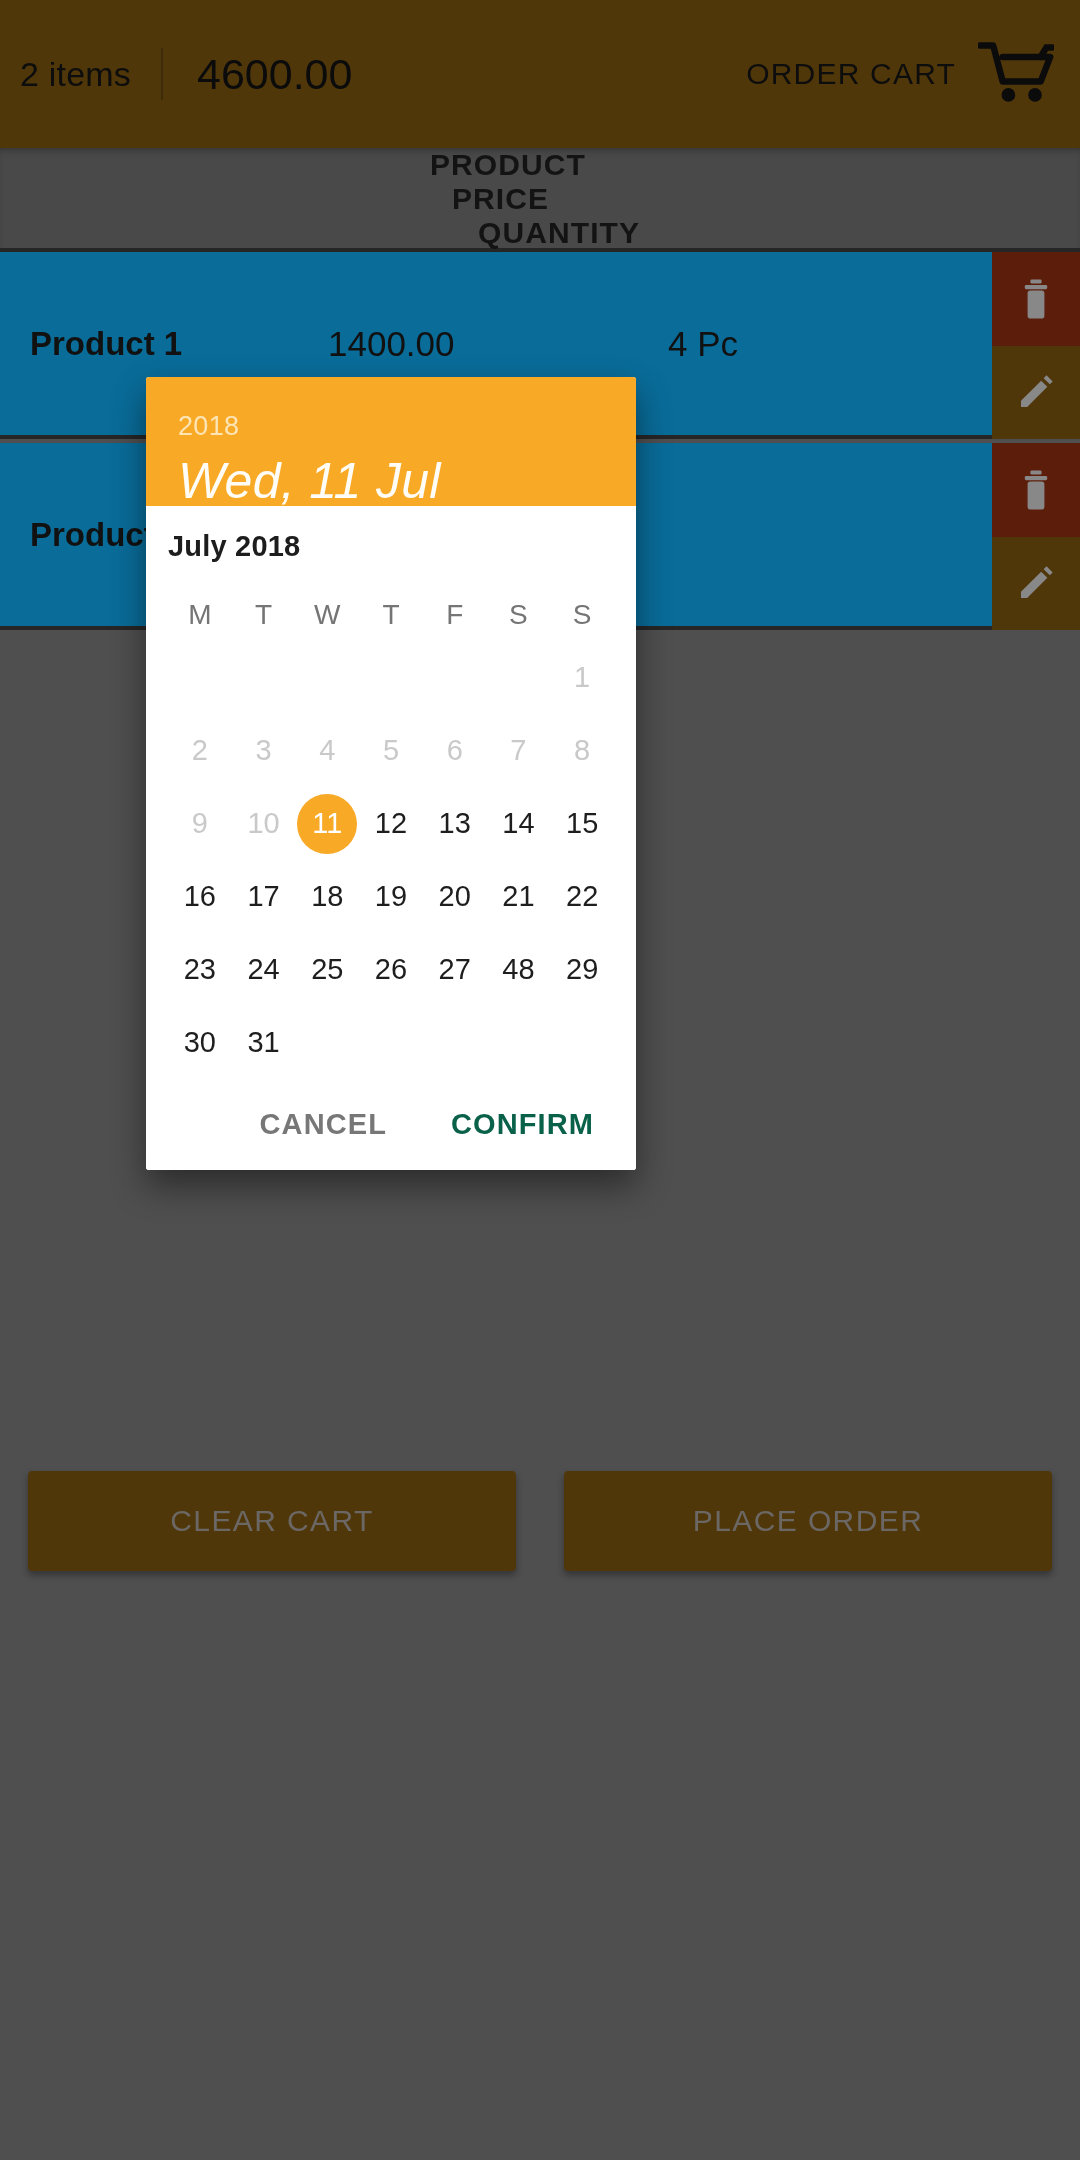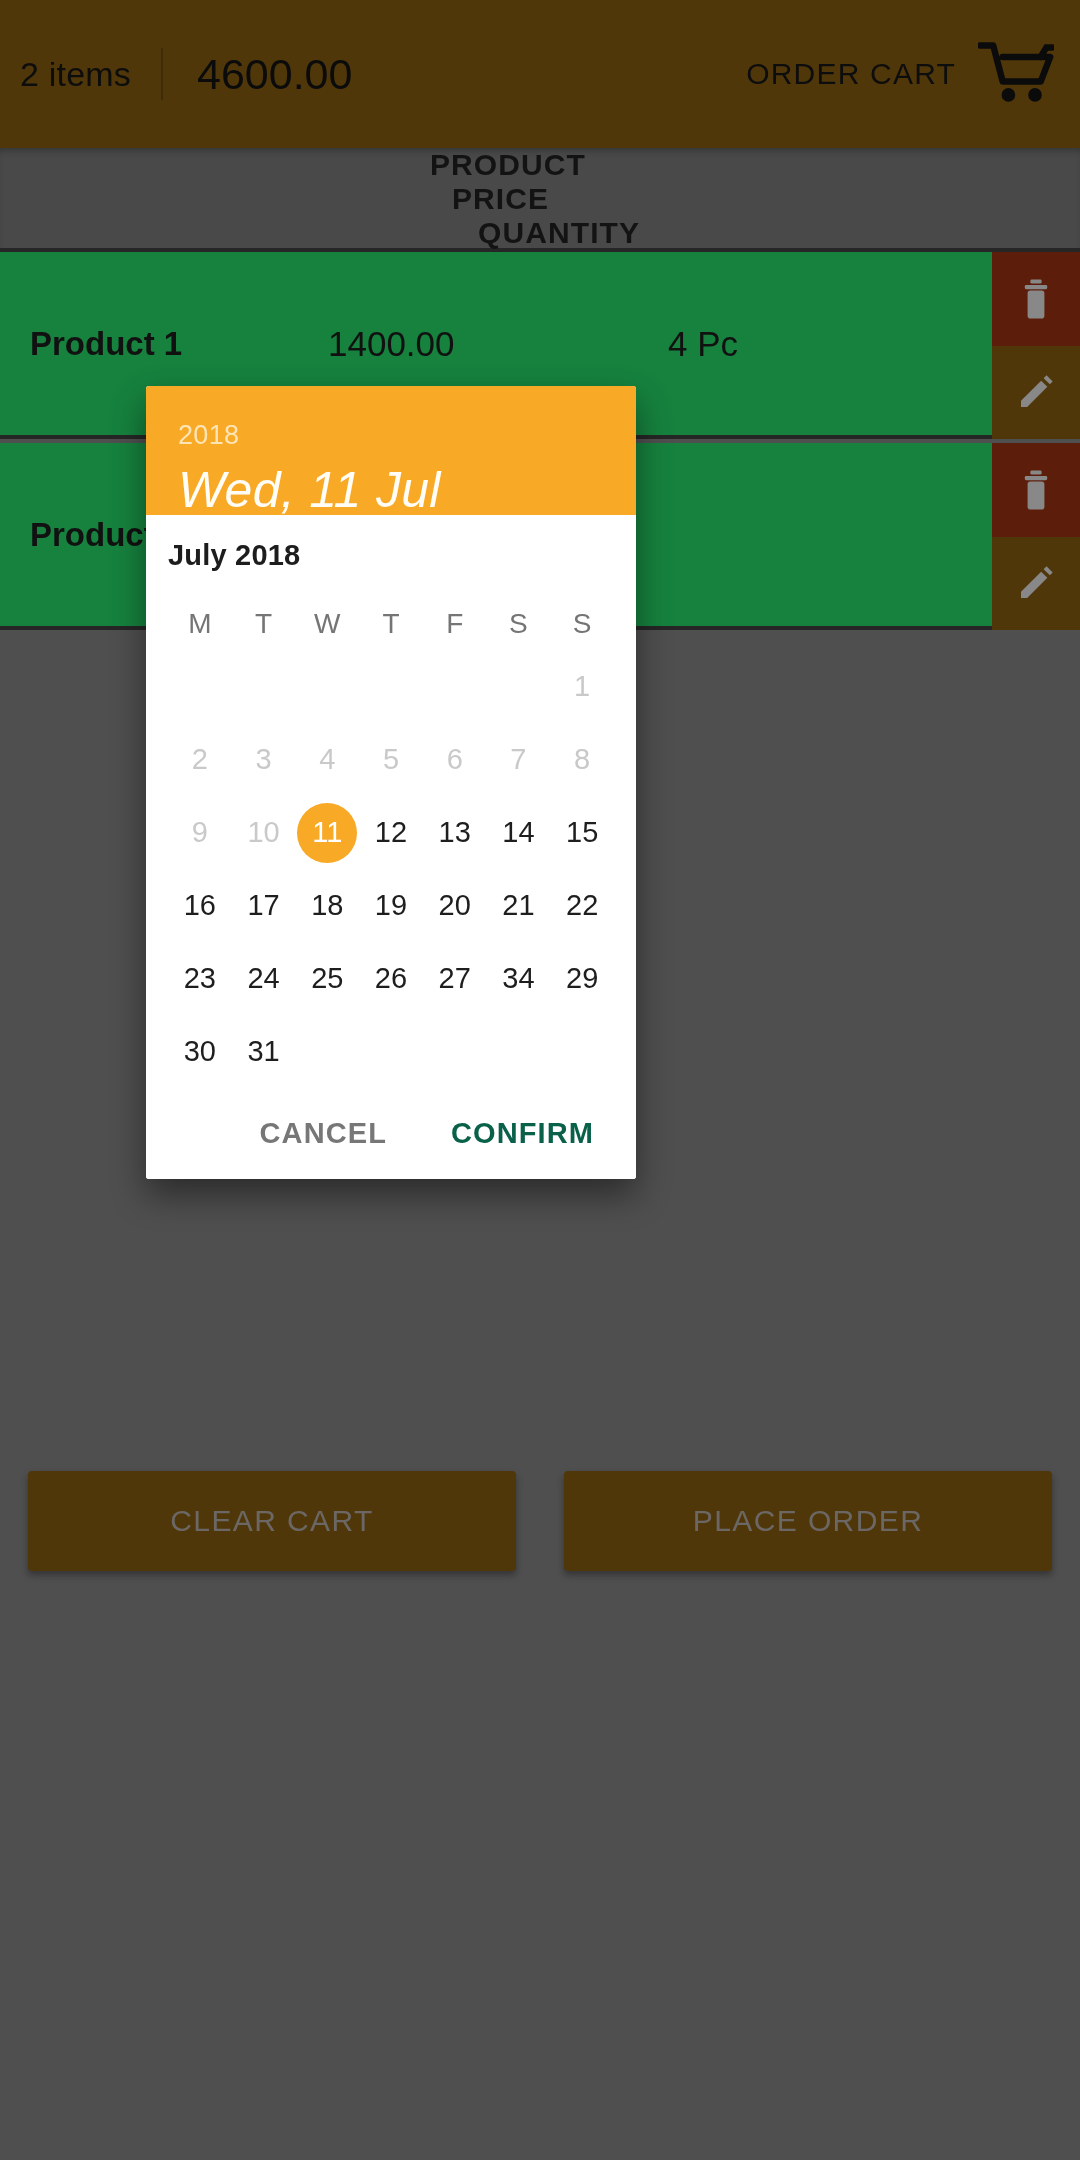--- a/index.html
+++ b/index.html
@@ -87,21 +87,21 @@
   .th.product { width: 300px; padding-left: 40px; }
   .th.price   { width: 280px; text-align: left; padding-left: 52px;}
   .th.qty     { width: 300px; text-align: left; padding-left: 88px;}
 
   
   .row {
     position: absolute;
     left: 0;
     width: 1080px;
     height: 187px;
-    background: #22c55e;
+    background: #0ea5e9;
     border-bottom: 4px solid #3a3a3a;
     display: flex;
     align-items: center;
   }
   .row.r1 { top: 252px; }
   .row.r2 { top: 443px; }
 
   .cell-product {
     width: 300px;
     padding-left: 30px;
@@ -170,21 +170,21 @@
   #scrim {
     position: absolute;
     inset: 0;
     background: rgba(0,0,0,0.34);
   }
 
   
   #dialog {
     position: absolute;
     left: 146px;
-    top: 386px;
+    top: 377px;
     width: 490px;
     height: 793px;
     background: #ffffff;
     border-radius: 3px;
     box-shadow: 0 16px 34px rgba(0,0,0,0.45);
     overflow: hidden;
     display: flex;
     flex-direction: column;
   }
   .dlg-header {
@@ -467,21 +467,21 @@
           <div class="day">
             <span>25</span>
           </div>
           <div class="day">
             <span>26</span>
           </div>
           <div class="day">
             <span>27</span>
           </div>
           <div class="day">
-            <span>34</span>
+            <span>48</span>
           </div>
           <div class="day">
             <span>29</span>
           </div>
           <div class="day">
             <span>30</span>
           </div>
           <div class="day">
             <span>31</span>
           </div>

